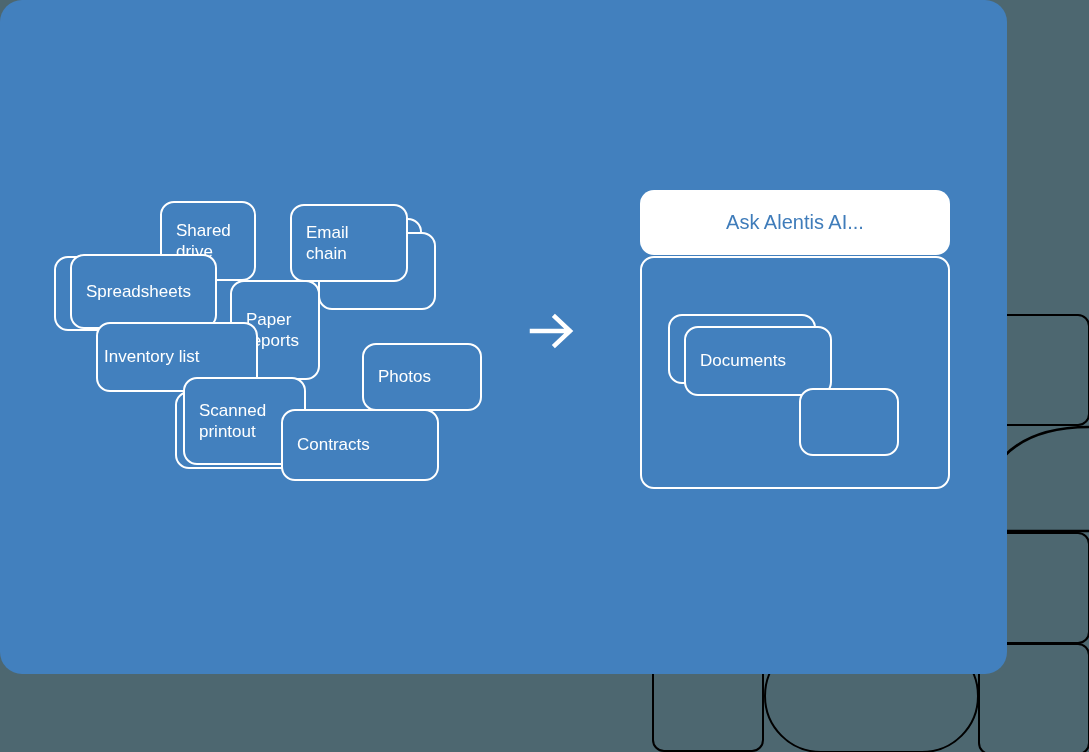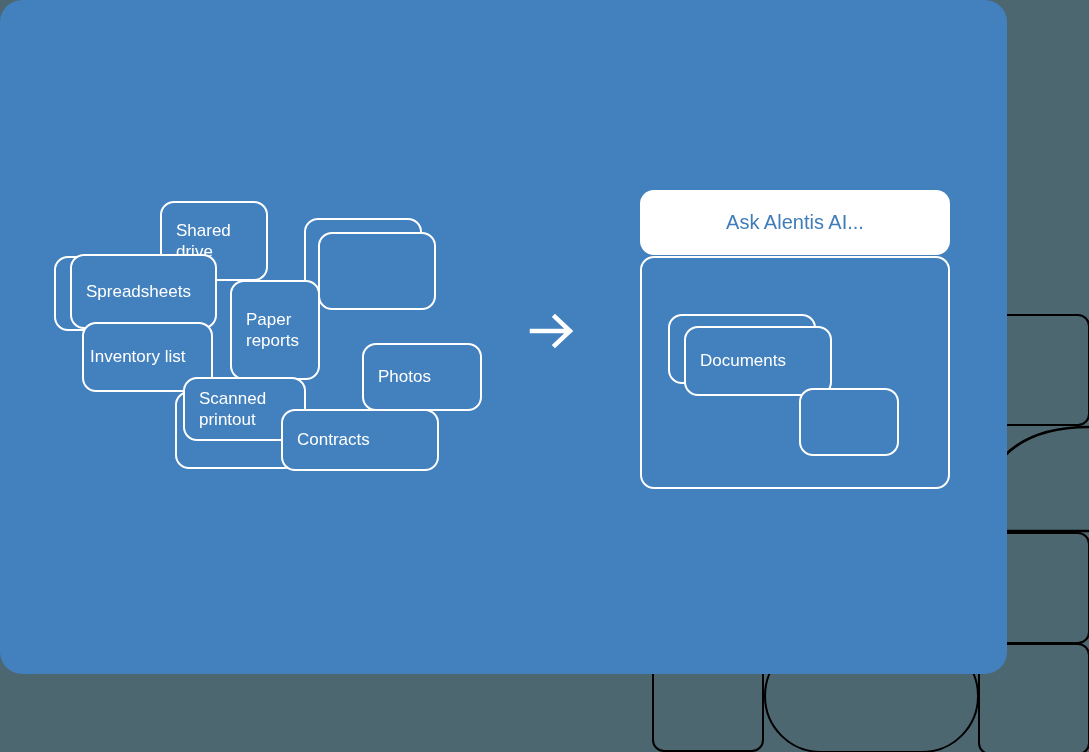--- a/index.html
+++ b/index.html
@@ -71,34 +71,36 @@
     </svg>
   </div>
   <div class="deco deco-sq-mr"></div>
   <div class="deco deco-sq-br"></div>
   <div class="deco deco-sq-bl"></div>
   <div class="deco deco-pill"></div>
 
   <div id="panel">
 
     <div id="left-cluster">
-        <div class="card" style="left: 160px; top: 201px; width: 108px; height: 80px;"><span>Shared
+        <div class="card" style="left: 160px; top: 201px; width: 96px; height: 80px;"><span>Shared
 drive</span></div>
         <div class="card ghost" style="left: 304px; top: 218px; width: 118px; height: 78px;"></div>
         <div class="card ghost" style="left: 318px; top: 232px; width: 118px; height: 78px;"></div>
+        <div class="card" style="left: 290px; top: 204px; width: 118px; height: 78px;"><span>Email
+chain</span></div>
         <div class="card ghost" style="left: 54px; top: 256px; width: 147px; height: 75px;"></div>
         <div class="card" style="left: 70px; top: 254px; width: 147px; height: 75px;"><span>Spreadsheets</span></div>
         <div class="card" style="left: 230px; top: 280px; width: 90px; height: 100px; align-items: center;"><span>Paper
 reports</span></div>
-        <div class="card" style="left: 82px; top: 322px; width: 131px; height: 70px; padding-left: 6px;"><span>Inventory list</span></div>
+        <div class="card" style="left: 96px; top: 322px; width: 162px; height: 70px; padding-left: 6px;"><span>Inventory list</span></div>
         <div class="card" style="left: 362px; top: 343px; width: 120px; height: 68px;"><span>Photos</span></div>
         <div class="card ghost" style="left: 175px; top: 391px; width: 123px; height: 78px;"></div>
-        <div class="card" style="left: 183px; top: 377px; width: 123px; height: 64px;"><span>Scanned
+        <div class="card" style="left: 183px; top: 377px; width: 123px; height: 88px;"><span>Scanned
 printout</span></div>
-        <div class="card" style="left: 281px; top: 409px; width: 158px; height: 62px; text-align: center;"><span>Contracts</span></div>
+        <div class="card" style="left: 281px; top: 409px; width: 158px; height: 72px; text-align: center;"><span>Contracts</span></div>
       </div>
 
     <div id="arrow">
       <svg width="48" height="42" viewBox="0 0 48 42">
         <path d="M4 21 H41 M27 7 L42 21 L27 35" fill="none" stroke="#ffffff" stroke-width="4.5" stroke-linecap="square" stroke-linejoin="miter"></path>
       </svg>
     </div>
 
     <div id="searchbar">
       <span>Ask Alentis AI...</span>

